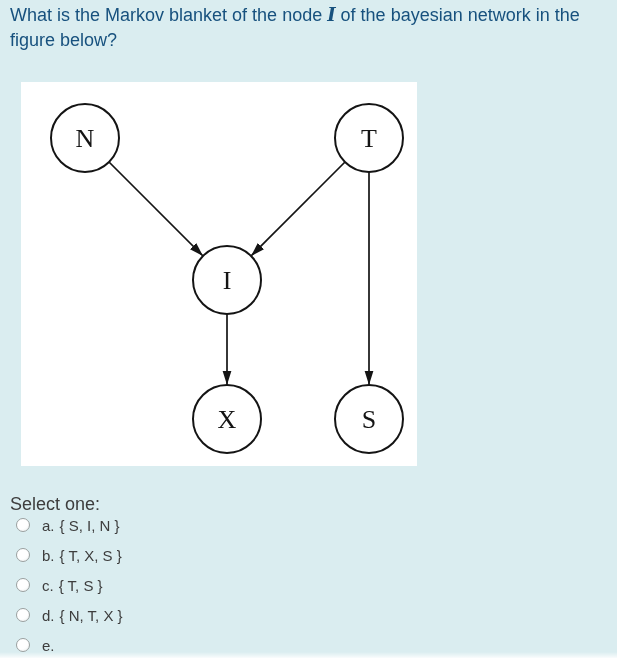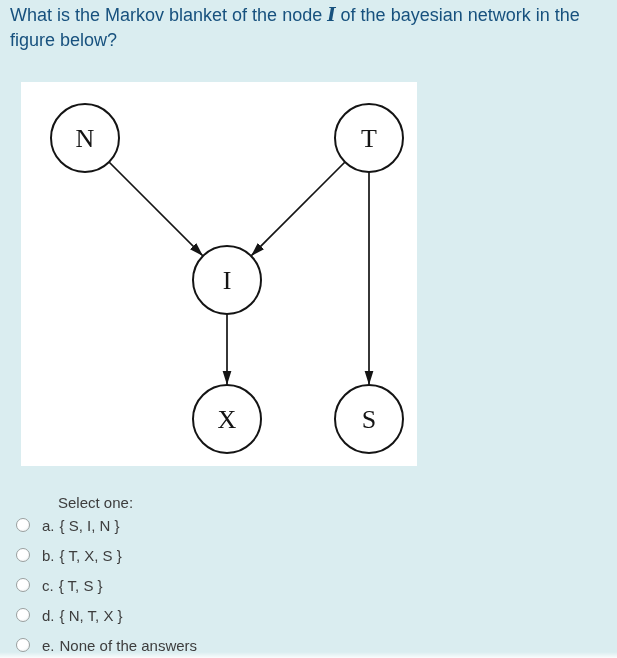--- a/index.html
+++ b/index.html
@@ -32,21 +32,21 @@
   }
   .figure svg{display:block;}
   .figure svg line{stroke:var(--ink);stroke-width:1.7;}
   .figure svg circle{fill:var(--figbg);stroke:var(--ink);stroke-width:2;}
   .figure svg text{
     font-family:"Liberation Serif", serif;
     font-size:26px;fill:var(--ink);text-anchor:middle;
   }
   .prompt{
     position:absolute;left:10px;top:494px;
-    font-size:15px;color:var(--optcolor);margin-left:48px;
+    font-size:18px;color:var(--optcolor);
   }
   .options{position:absolute;left:10px;top:510px;width:500px;}
   .option-row{
     display:flex;align-items:center;height:30px;cursor:pointer;
     font-size:15px;color:var(--optcolor);
   }
   .radio{
     box-sizing:border-box;width:14px;height:14px;border-radius:50%;
     margin-left:6px;margin-right:12px;flex:0 0 auto;
     border:1px solid var(--radio-border);
@@ -109,18 +109,17 @@
       <span class="opt-text">{ T, S }</span>
     </label>
     <label class="option-row">
       <span class="radio"></span>
       <span class="opt-key">d.</span>
       <span class="opt-text">{ N, T, X }</span>
     </label>
     <label class="option-row">
       <span class="radio"></span>
       <span class="opt-key">e.</span>
-      <span class="opt-text">None of the answers</span>
     </label>
   </div>
 
   <div class="bottom-fade"></div>
 </div>
 
 </body></html>

